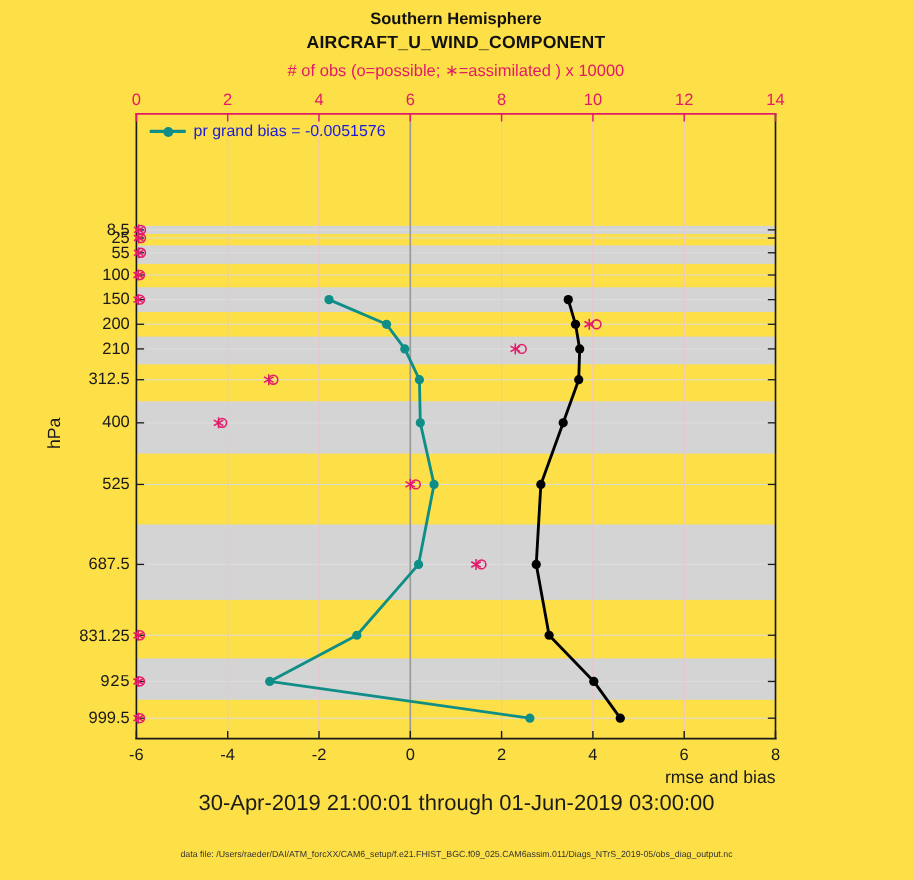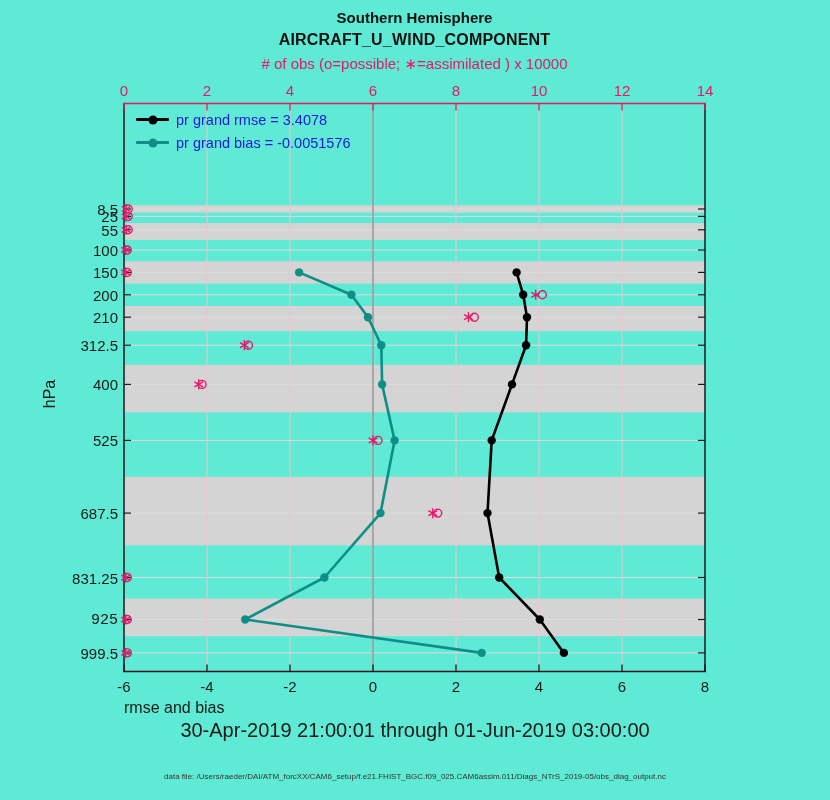--- a/index.html
+++ b/index.html
@@ -1,29 +1,29 @@
 <!DOCTYPE html>
 <html><head>
 <meta charset="utf-8">
 <style>
   html,body{margin:0;padding:0;background:#fff;}
   .figure{
-    position:relative;width:830px;height:800px;background:#5eead4;overflow:hidden;
+    position:relative;width:830px;height:800px;background:#fde047;overflow:hidden;
     font-family:"Liberation Sans", sans-serif;
   }
   .abs{position:absolute;}
   .title1{left:124px;top:9px;width:581px;text-align:center;font-size:15px;font-weight:bold;color:#111;}
   .title2{left:124px;top:31px;width:581px;text-align:center;font-size:16px;font-weight:bold;color:#111;letter-spacing:.2px;}
   .obs-label{left:124px;top:55px;width:581px;text-align:center;font-size:15px;color:#e3196a;}
   .tick{position:absolute;font-size:15px;white-space:nowrap;}
   .tick.top{color:#e3196a;transform:translateX(-50%);top:82px;}
   .tick.bottom{color:#1a1a1a;transform:translateX(-50%);top:678px;}
   .tick.left{color:#1a1a1a;text-align:right;width:70px;transform:translateY(-50%);}
   .ylabel{left:36px;top:385px;font-size:16px;color:#1a1a1a;transform:rotate(-90deg);transform-origin:center;}
-  .xlabel{left:124px;top:699px;width:581px;text-align:left;font-size:16px;color:#1a1a1a;}
+  .xlabel{left:124px;top:699px;width:581px;text-align:right;font-size:16px;color:#1a1a1a;}
   .dateline{left:0px;top:719px;width:830px;text-align:center;font-size:20px;color:#1a1a1a;}
   .fileline{left:0px;top:772px;width:830px;text-align:center;font-size:8px;color:#333;}
   .legend{left:136px;top:108px;}
   .legend-row{display:flex;align-items:center;height:23px;}
   .leg-line{position:relative;width:33px;height:3px;border-radius:1px;}
   .leg-dot{position:absolute;left:50%;top:50%;width:9px;height:9px;border-radius:50%;transform:translate(-50%,-50%);}
   .leg-label{margin-left:7px;font-size:14.5px;color:#1b1bdd;white-space:nowrap;}
   svg{position:absolute;left:0;top:0;}
 </style>
 </head>
@@ -228,25 +228,19 @@
       <span class="tick left" style="left: 48px; top: 652.91px;">999.5</span>
     </div>
 
   <div class="abs ylabel">hPa</div>
   <div class="abs xlabel">rmse and bias</div>
   <div class="abs dateline">30-Apr-2019 21:00:01 through 01-Jun-2019 03:00:00</div>
   <div class="abs fileline">data file: /Users/raeder/DAI/ATM_forcXX/CAM6_setup/f.e21.FHIST_BGC.f09_025.CAM6assim.011/Diags_NTrS_2019-05/obs_diag_output.nc</div>
 
   <div class="abs legend" id="legend">
       <div class="legend-row">
-        <span class="leg-line" style="background-color: rgb(0, 0, 0);">
-          <span class="leg-dot" style="background-color: rgb(0, 0, 0);"></span>
-        </span>
-        <span class="leg-label">pr grand rmse = 3.4078</span>
-      </div>
-      <div class="legend-row">
         <span class="leg-line" style="background-color: rgb(14, 142, 134);">
           <span class="leg-dot" style="background-color: rgb(14, 142, 134);"></span>
         </span>
         <span class="leg-label">pr grand bias = -0.0051576</span>
       </div>
     </div>
 </div>
 
 </body></html>

